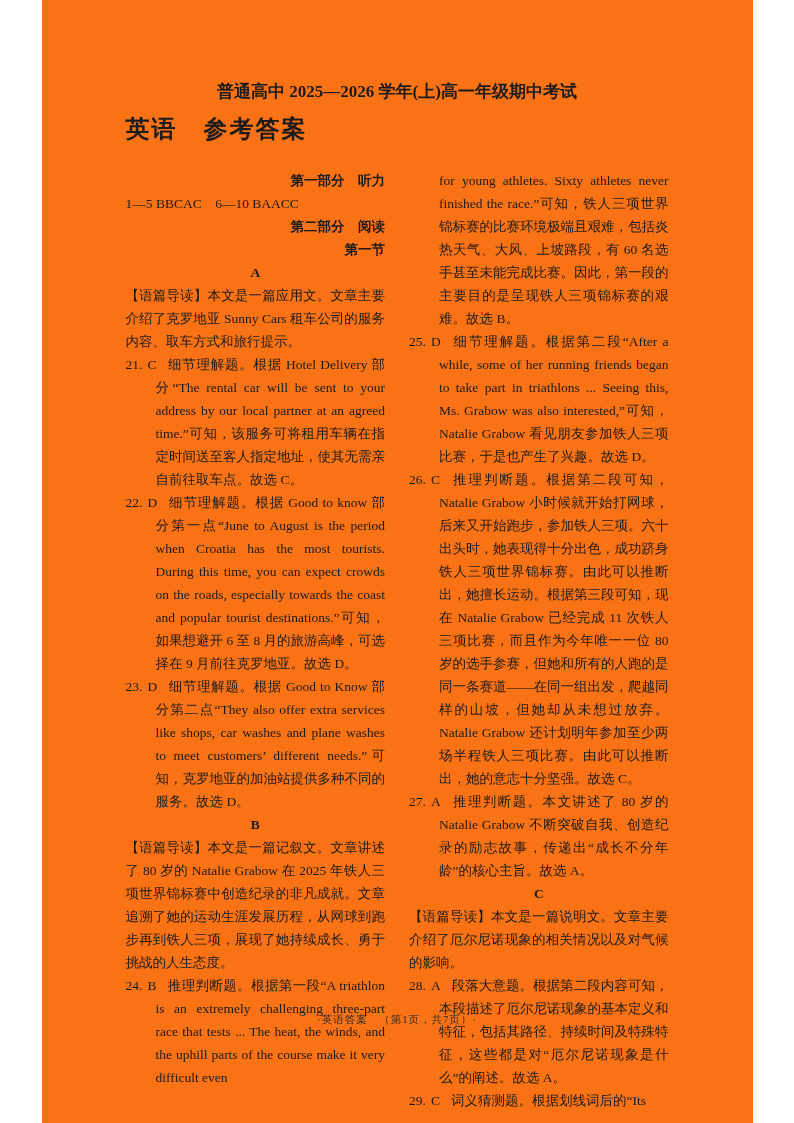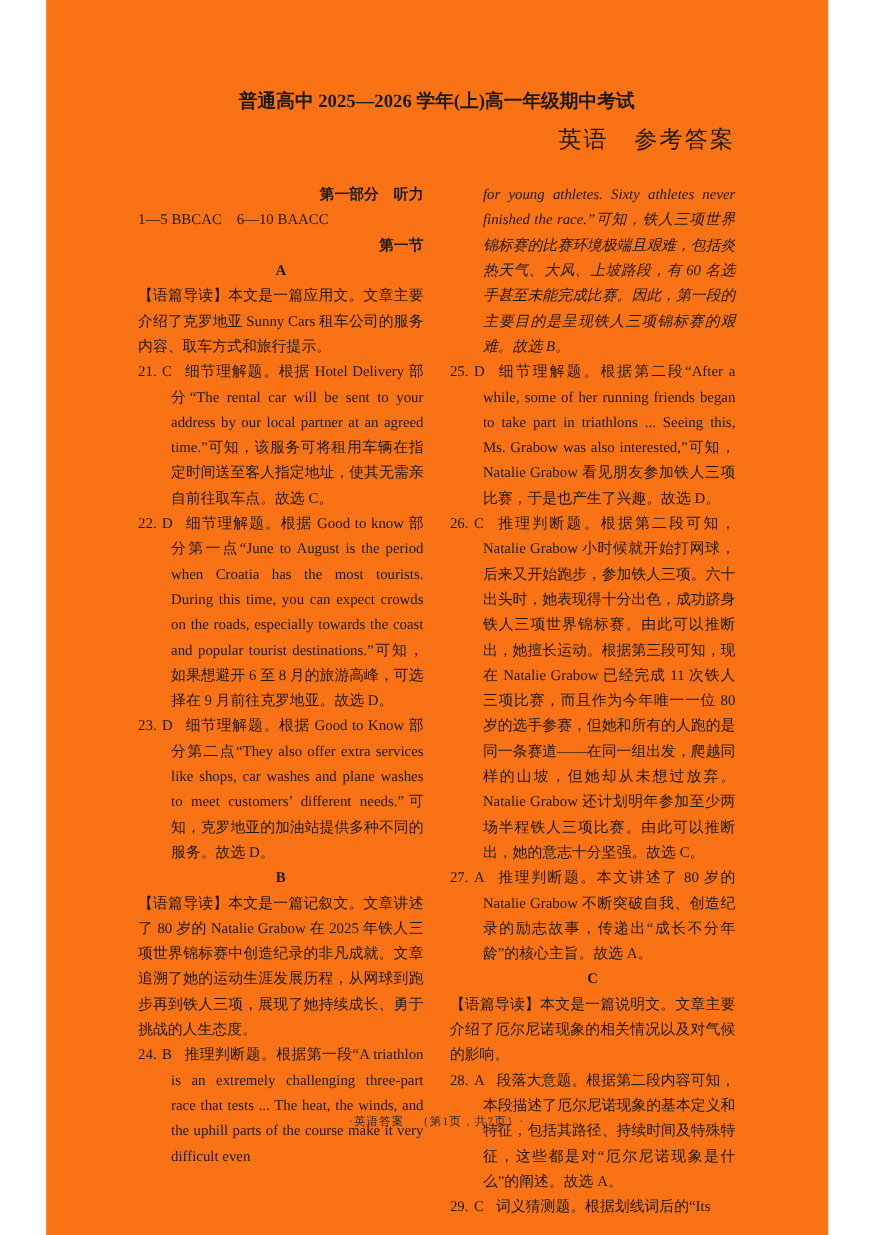--- a/index.html
+++ b/index.html
@@ -15,44 +15,44 @@
     color: #1b1b1b;
     overflow: hidden;
   }
   .title {
     text-align: center;
     font-size: 17px;
     font-weight: 700;
     margin: 16px 0 10px 0;
   }
   .subtitle {
-    text-align: right;
-    font-size: 21px;
-    font-weight: 400;
+    text-align: left;
+    font-size: 24px;
+    font-weight: 700;
     letter-spacing: 2px;
     margin: 0 0 24px 0;
   }
   .columns {
     display: flex;
     gap: 24px;
   }
   .col {
     width: 50%;
     font-size: 13.5px;
     line-height: 23px;
     text-align: justify;
     text-justify: inter-character;
   }
   .col p { margin: 0; }
   p.sec { font-weight: 700; text-align: right; }
   p.plain { text-align: left; }
   p.passage { text-align: center; font-weight: 700; }
   p.intro b { font-weight: 400; }
   p.item { padding-left: 30px; text-indent: -30px; }
-  p.cont { padding-left: 30px; font-style: italic; }
+  p.cont { padding-left: 30px; }
   .num { margin-right: 5px; }
   .ans { margin-right: 11px; }
   b.bold-run { font-weight: 400; }
   .footer {
     position: absolute;
     left: 0;
     right: 0;
     bottom: 96px;
     text-align: center;
     font-size: 10.5px;
@@ -63,20 +63,21 @@
 </head>
 <body>
 
 <div class="page">
   <div class="title">普通高中 2025—2026 学年(上)高一年级期中考试</div>
   <div class="subtitle">英语　参考答案</div>
   <div class="columns">
     <div class="col">
         <p class="sec">第一部分　听力</p>
         <p class="plain">1—5 BBCAC　6—10 BAACC</p>
+        <p class="sec">第二部分　阅读</p>
         <p class="sec">第一节</p>
         <p class="passage">A</p>
         <p class="intro"><b>【语篇导读】</b><span>本文是一篇应用文。文章主要介绍了克罗地亚 Sunny Cars 租车公司的服务内容、取车方式和旅行提示。</span></p>
         <p class="item"><span class="num">21.</span><span class="ans">C</span><span class="text-run">细节理解题。根据 </span><b class="bold-run">Hotel Delivery</b><span class="text-run"> 部分“The rental car will be sent to your address by our local partner at an agreed time.”可知，该服务可将租用车辆在指定时间送至客人指定地址，使其无需亲自前往取车点。故选 C。</span></p>
         <p class="item"><span class="num">22.</span><span class="ans">D</span><span class="text-run">细节理解题。根据 </span><b class="bold-run">Good to know</b><span class="text-run"> 部分第一点“June to August is the period when Croatia has the most tourists. During this time, you can expect crowds on the roads, especially towards the coast and popular tourist destinations.”可知，如果想避开 6 至 8 月的旅游高峰，可选择在 9 月前往克罗地亚。故选 D。</span></p>
         <p class="item"><span class="num">23.</span><span class="ans">D</span><span class="text-run">细节理解题。根据 </span><b class="bold-run">Good to Know</b><span class="text-run"> 部分第二点“They also offer extra services like shops, car washes and plane washes to meet customers’ different needs.”可知，克罗地亚的加油站提供多种不同的服务。故选 D。</span></p>
         <p class="passage">B</p>
         <p class="intro"><b>【语篇导读】</b><span>本文是一篇记叙文。文章讲述了 80 岁的 Natalie Grabow 在 2025 年铁人三项世界锦标赛中创造纪录的非凡成就。文章追溯了她的运动生涯发展历程，从网球到跑步再到铁人三项，展现了她持续成长、勇于挑战的人生态度。</span></p>
         <p class="item"><span class="num">24.</span><span class="ans">B</span><span class="text-run">推理判断题。根据第一段“A triathlon is an extremely challenging three-part race that tests ... The heat, the winds, and the uphill parts of the course make it very difficult even</span></p>
       </div>

